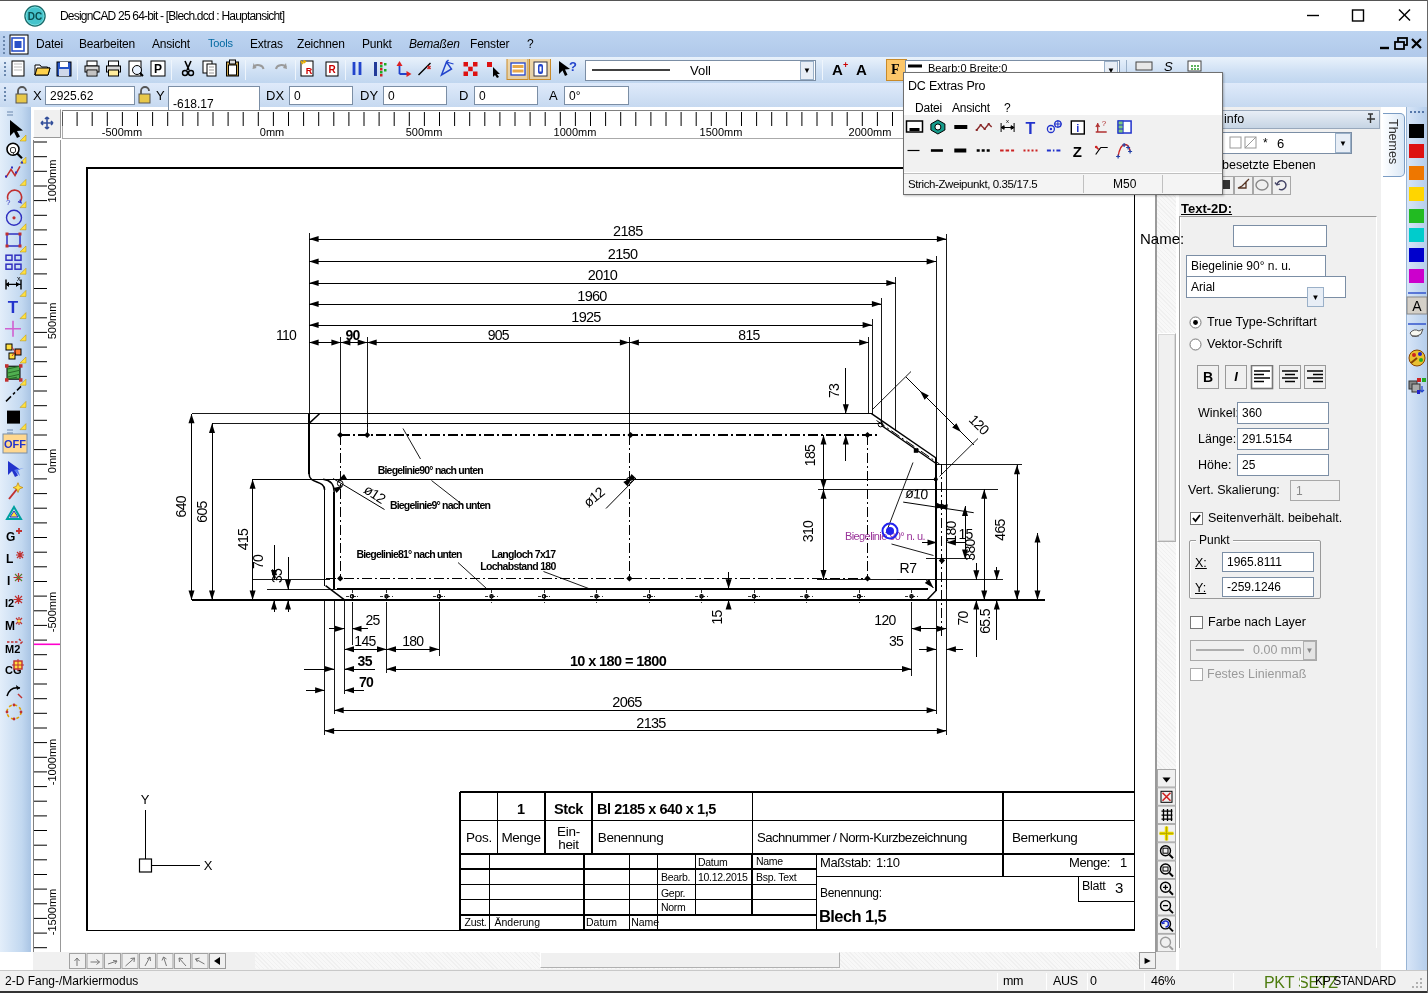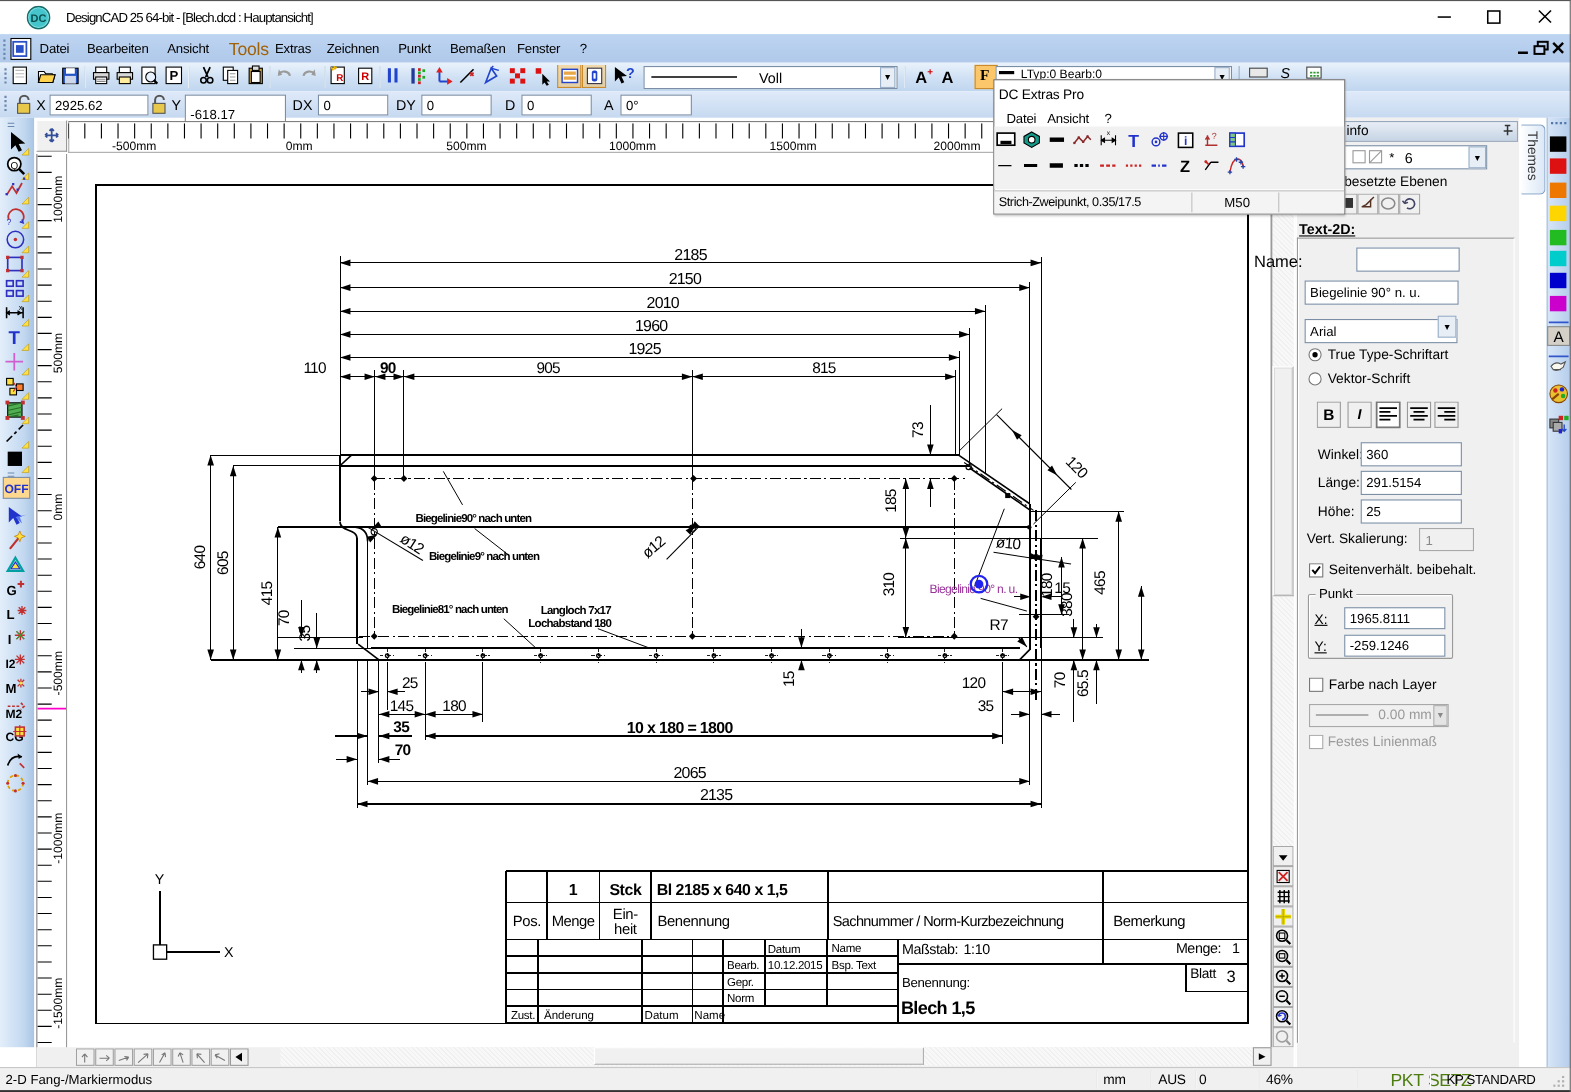--- a/index.html
+++ b/index.html
@@ -18,25 +18,25 @@
 <svg class="abs" style="left:1290px;top:0" width="138" height="30" viewBox="0 0 138 30">
     <line x1="17" y1="15.5" x2="29" y2="15.5" stroke="#000" stroke-width="1.4"></line>
     <rect x="62.5" y="10" width="11" height="11" fill="none" stroke="#000" stroke-width="1.4"></rect>
     <line x1="109" y1="9.5" x2="120" y2="20.5" stroke="#000" stroke-width="1.4"></line>
     <line x1="120" y1="9.5" x2="109" y2="20.5" stroke="#000" stroke-width="1.4"></line>
   </svg>
 <div style="position:absolute;left:0;top:31px;width:1428px;height:26px;background:linear-gradient(#bdd4f1,#b0c9ea);"></div>
 <div style="position:absolute;left:36px;top:37px;font-size:12px;letter-spacing:-0.2px;color:#000;">Datei</div>
 <div style="position:absolute;left:79px;top:37px;font-size:12px;letter-spacing:-0.2px;color:#000;">Bearbeiten</div>
 <div style="position:absolute;left:152px;top:37px;font-size:12px;letter-spacing:-0.2px;color:#000;">Ansicht</div>
-<div style="position:absolute;left:208px;top:37px;font-size:16px;letter-spacing:-0.2px;color:#a16207;">Tools</div>
+<div style="position:absolute;left:208px;top:37px;font-size:11px;letter-spacing:-0.2px;color:#0369a1;">Tools</div>
 <div style="position:absolute;left:250px;top:37px;font-size:12px;letter-spacing:-0.2px;color:#000;">Extras</div>
 <div style="position:absolute;left:297px;top:37px;font-size:12px;letter-spacing:-0.2px;color:#000;">Zeichnen</div>
 <div style="position:absolute;left:362px;top:37px;font-size:12px;letter-spacing:-0.2px;color:#000;">Punkt</div>
-<div style="position:absolute;left:409px;top:37px;font-size:12px;letter-spacing:-0.2px;color:#000;">Bemaßen</div>
+<div style="position:absolute;left:409px;top:37px;font-size:12px;letter-spacing:-0.2px;color:#000;font-style:italic;">Bemaßen</div>
 <div style="position:absolute;left:470px;top:37px;font-size:12px;letter-spacing:-0.2px;color:#000;">Fenster</div>
 <div style="position:absolute;left:527px;top:37px;font-size:12px;letter-spacing:-0.2px;color:#000;">?</div>
 <svg class="abs" style="left:2px;top:34px" width="30 " height="22" viewBox="0 0 30 22">
     <path d="M2,2 v18" stroke="#6a87ad" stroke-width="2" stroke-dasharray="2 2"></path>
     <rect x="8" y="1" width="18" height="19" fill="#fff" stroke="#000"></rect>
     <rect x="10" y="4" width="12" height="13" fill="none" stroke="#2a50c8" stroke-width="1.6"></rect>
     <rect x="12.5" y="7" width="7" height="7" fill="#2a50c8"></rect>
   </svg>
 <svg class="abs" style="left:1372px;top:35px" width="56" height="18" viewBox="0 0 56 18">
     <line x1="8" y1="13" x2="17" y2="13" stroke="#000" stroke-width="2.4"></line>
@@ -195,21 +195,21 @@
     <text x="4" y="16" font-size="15" font-family="Liberation Serif" font-weight="bold">A</text>
     <text x="15" y="9" font-size="9" fill="#c00" font-weight="bold">+</text>
     <text x="28" y="16" font-size="15" font-family="Liberation Serif" font-weight="bold">A</text>
   </svg>
 <div style="position:absolute;left:886px;top:59px;width:21px;height:22px;background:#fcc76a;border:1px solid #c88a2a;"></div>
 <div style="position:absolute;left:891px;top:62px;font-size:14px;font-weight:bold;font-family:&quot;Liberation Serif&quot;,serif;">F</div>
 <div style="position:absolute;left:905px;top:60px;width:215px;height:21px;background:#fff;border:1px solid #7b8ea5;"></div>
 <svg class="abs" style="left:908px;top:64px" width="16" height="4">
     <line x1="0" y1="2" x2="14" y2="2" stroke="#000" stroke-width="3"></line>
   </svg>
-<div style="position:absolute;left:928px;top:62px;font-size:11px;">LTyp:0  Bearb:0</div>
+<div style="position:absolute;left:928px;top:62px;font-size:11px;">Bearb:0  Breite:0</div>
 <div style="position:absolute;left:1104px;top:61px;width:14px;height:19px;background:#e8eef6;border:1px solid #9ab0c8;display:flex;align-items:center;justify-content:center;font-size:8px;">▼</div>
 <div style="position:absolute;left:1126px;top:60px;width:1px;height:20px;background:#9ab0c8;"></div>
 <svg class="abs" style="left:1132px;top:59px" width="100" height="14" viewBox="0 0 100 14">
     <rect x="4" y="3" width="16" height="8" fill="#e8e8e8" stroke="#444"></rect>
     <text x="32" y="12" font-size="13" font-family="Liberation Serif" font-style="italic">S</text>
     <rect x="56" y="2" width="13" height="10" fill="#fff" stroke="#444"></rect>
     <path d="M59,10h8M59,7h8" stroke="#2a9a2a" stroke-width="1.5" stroke-dasharray="2 1"></path>
   </svg>
 <div style="position:absolute;left:0;top:83px;width:1428px;height:24px;background:linear-gradient(#dfeafa,#c6d9f0);"></div>
 <svg class="abs" style="left:2px;top:85px" width="8" height="20">
@@ -1083,21 +1083,21 @@
         <path d="M5,9 a4.5,4.5 0 1 1 2,4" fill="none" stroke="#446" stroke-width="1.5"></path>
         <path d="M5,9 l-2,-2.5 M5,9 l3,-1" stroke="#446" stroke-width="1.3"></path>
       </g>
     </g>
   </svg>
 <div style="position:absolute;left:1181px;top:201px;font-size:13px;font-weight:bold;text-decoration:underline;">Text-2D:</div>
 <div style="position:absolute;left:1179px;top:216px;width:198px;height:732px;border:1px solid #9a9a9a;border-right-color:#fff;border-bottom:none;box-shadow:1px 0 0 #fff inset;"></div>
 <div style="position:absolute;left:1140px;top:230px;font-size:15px;">Name:</div>
 <div style="position:absolute;left:1233px;top:225px;width:94px;height:22px;" class="fld"></div>
 <div style="position:absolute;left:1186px;top:255px;width:140px;height:22px;" class="fld">Biegelinie 90° n. u.</div>
-<div style="position:absolute;left:1186px;top:290px;width:139px;height:22px;text-align:right;" class="fld">Arial</div>
+<div style="position:absolute;left:1186px;top:276px;width:160px;height:22px;text-align:right;" class="fld">Arial</div>
 <div style="position:absolute;left:1307px;top:287px;width:17px;height:20px;background:#e8eef6;border:1px solid #9ab0c8;display:flex;align-items:center;justify-content:center;font-size:8px;">▼</div>
 <svg class="abs" style="left:1189px;top:316px" width="14" height="14">
     <circle cx="6.5" cy="6.5" r="5.5" fill="#fff" stroke="#777"></circle>
     <circle cx="6.5" cy="6.5" r="2.4" fill="#000"></circle>
   </svg>
 <div style="position:absolute;left:1207px;top:315px;font-size:12.5px;">True Type-Schriftart</div>
 <svg class="abs" style="left:1189px;top:338px" width="14" height="14">
     <circle cx="6.5" cy="6.5" r="5.5" fill="#fff" stroke="#777"></circle>
   </svg>
 <div style="position:absolute;left:1207px;top:337px;font-size:12.5px;">Vektor-Schrift</div>

